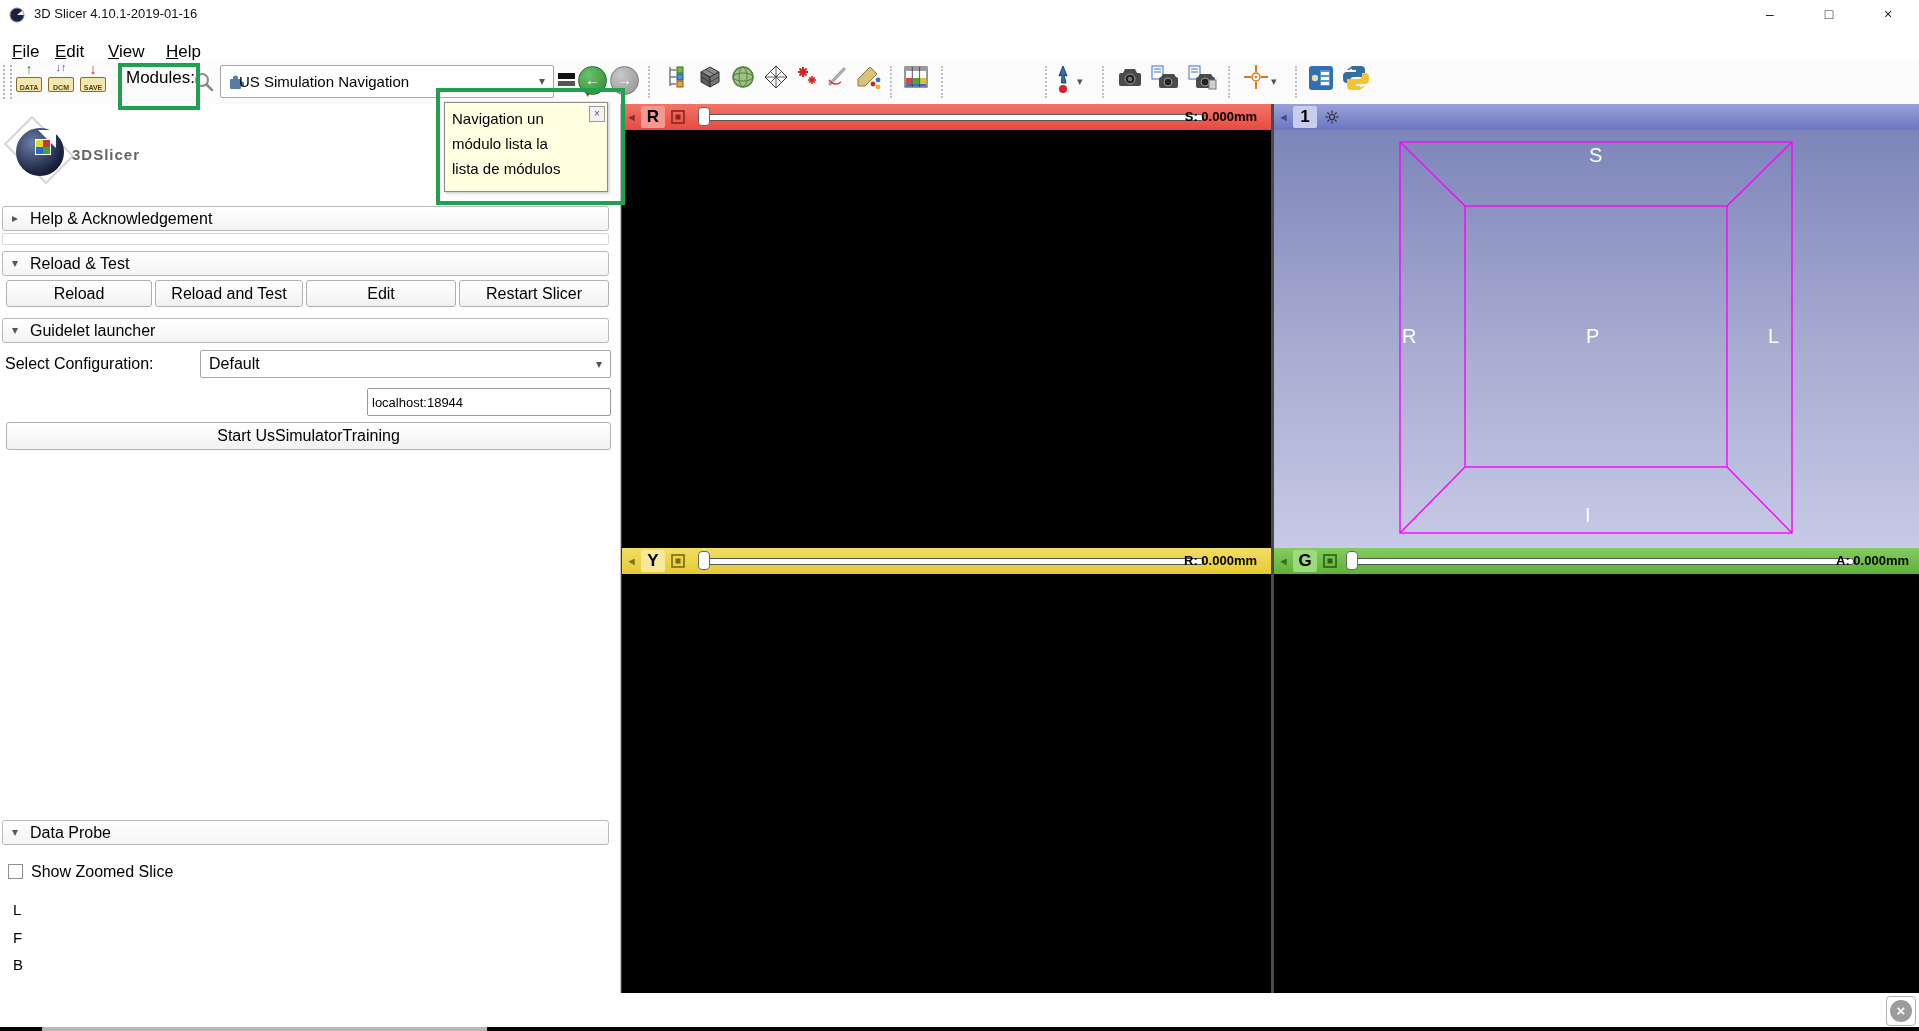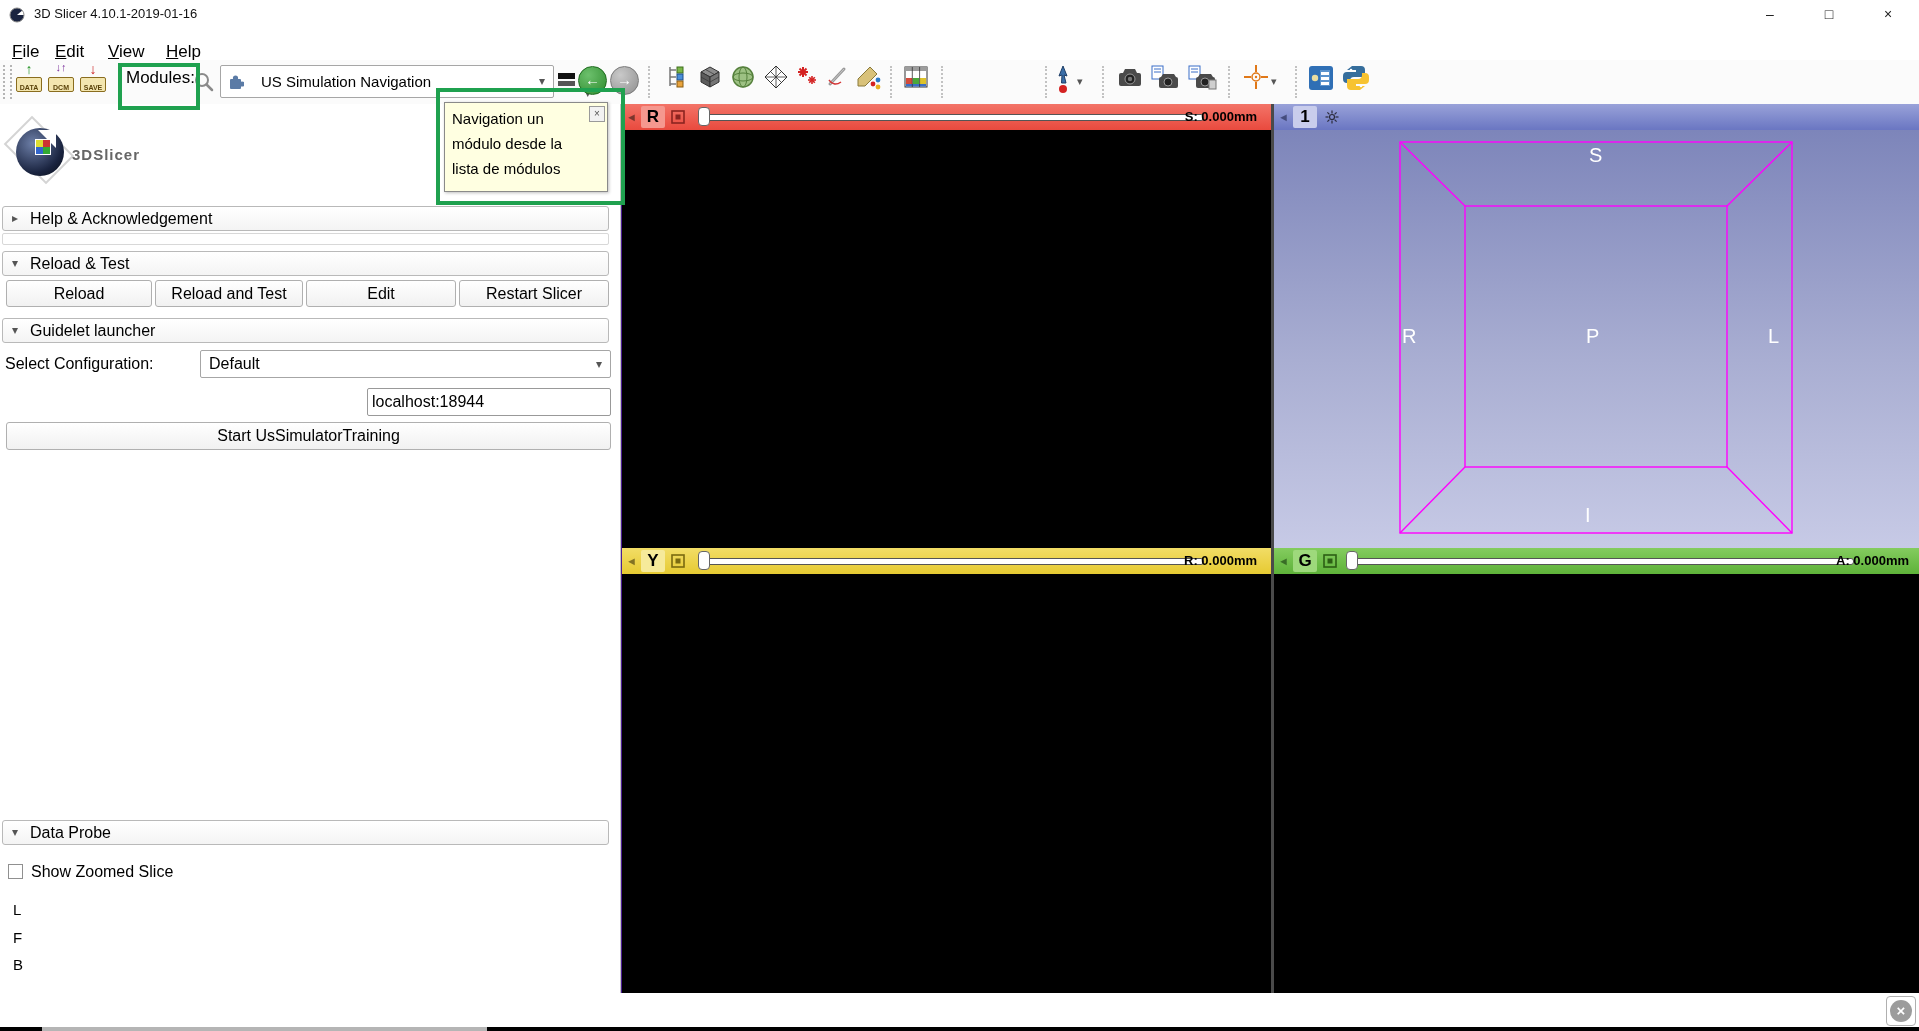--- a/index.html
+++ b/index.html
@@ -17,21 +17,21 @@
   
   #toolbar{position:absolute;left:0;top:60px;width:1919px;height:44px;background:#fbfbfb;border-bottom:1px solid #dcdcdc;}
   .grip{position:absolute;left:3px;top:5px;width:5px;height:34px;border-left:2px dotted #b5b5b5;border-right:2px dotted #b5b5b5;}
   .tsep{position:absolute;top:6px;width:0;height:32px;border-left:2px dotted #c2c2c2;}
   .io-icon{position:absolute;top:3px;width:26px;height:32px;}
   .io-arrow{position:absolute;top:-2px;left:0;width:26px;text-align:center;font-size:14px;font-weight:bold;}
   .io-box{position:absolute;bottom:3px;left:0;width:24px;height:13px;background:#f3e6b0;border:1px solid #8a6d1f;border-radius:2px;}
   .io-text{position:absolute;bottom:4px;left:0;width:26px;text-align:center;font-size:7px;font-weight:bold;color:#5a430a;}
   #modules-label{position:absolute;left:126px;top:8px;font-size:17px;}
   #module-combo{position:absolute;left:220px;top:5px;width:332px;height:31px;background:#fff;border:1px solid #a6a6a6;border-radius:2px;}
-  #module-combo .combo-text{position:absolute;left:40px;top:0;line-height:31px;font-size:15px;}
+  #module-combo .combo-text{position:absolute;left:18px;top:0;line-height:31px;font-size:15px;}
   .combo-arrow{position:absolute;right:8px;top:0;line-height:31px;font-size:12px;color:#555;}
   .navc{position:absolute;top:6px;width:27px;height:27px;border-radius:50%;text-align:center;line-height:26px;
         color:#fff;font-weight:bold;font-size:15px;}
   .navc.green{background:radial-gradient(circle at 35% 30%,#6cc06c,#2e8b2e);border:1px solid #1e6b1e;}
   .navc.gray{background:radial-gradient(circle at 35% 30%,#c9c9c9,#8f8f8f);border:1px solid #7a7a7a;}
   .histbars{position:absolute;left:558px;top:13px;width:17px;height:15px;}
   .histbars div{width:17px;}
   .hb1{height:6px;background:#111;}
   .hb2{margin-top:2px;height:5px;background:#555;}
   .tbicon{position:absolute;top:4px;}
@@ -55,21 +55,21 @@
       background:conic-gradient(#c33 0 25%,#3a3 0 50%,#36c 0 75%,#dd3 0);outline:1px solid #fff;}
   .logo-text{position:absolute;left:68px;top:28px;font-size:15px;letter-spacing:1px;color:#666;font-weight:bold;}
   .sect{position:absolute;left:2px;width:607px;height:25px;background:linear-gradient(#ffffff,#f4f4f4);
         border:1px solid #b9b9b9;border-radius:3px;box-sizing:border-box;font-size:16px;line-height:23px;padding-left:27px;}
   .sect .tri{position:absolute;left:9px;top:0;font-size:12px;color:#555;}
   .pbtn{position:absolute;height:27px;background:linear-gradient(#ffffff,#f1f1f1);border:1px solid #b0b0b0;
         border-radius:3px;box-sizing:border-box;font-size:16px;text-align:center;line-height:25px;}
   .plabel{position:absolute;font-size:16px;line-height:28px;}
   .pcombo{position:absolute;background:#fff;border:1px solid #a6a6a6;border-radius:2px;box-sizing:border-box;
         font-size:16px;line-height:26px;padding-left:8px;}
-  .pinput{position:absolute;border:1px solid #999;border-radius:2px;box-sizing:border-box;font-size:16px;
+  .pinput{position:absolute;border:1px solid #999;border-radius:2px;box-sizing:border-box;font-size:13px;
         padding:2px 4px;font-family:"Liberation Sans","DejaVu Sans",sans-serif;}
   .collapsed-strip{position:absolute;left:2px;width:607px;height:12px;border:1px solid #d8d8d8;border-radius:2px;box-sizing:border-box;}
   .checkbox{position:absolute;width:15px;height:15px;border:1px solid #909090;background:#fff;box-sizing:border-box;}
   .probe-letter{position:absolute;left:13px;font-size:15px;}
   
   #viewports{position:absolute;left:622px;top:104px;width:1297px;height:889px;background:#000;}
   .vp-divider{position:absolute;left:649px;top:0;width:3px;height:889px;background:#4a4a4a;z-index:5;}
   .slice-bar{position:absolute;height:26px;overflow:hidden;}
   .bar-red{background:linear-gradient(#f37468,#e94a3e);}
   .bar-yellow{background:linear-gradient(#f2dd66,#e6ca32);}
@@ -294,21 +294,21 @@
       <path d="M21,26 h-9 a4,4 0 0 1 -4,-4 v-7 h11 a4,4 0 0 0 4,-4 v-2 h3 a4,4 0 0 1 4,4 v3 a4,4 0 0 1 -4,4 h-9 v2 h9 z" fill="#f7c331" transform="translate(-2,0)"></path>
       <circle cx="10" cy="6" r="1.3" fill="#fff"></circle>
       <circle cx="20" cy="22" r="1.3" fill="#fff"></circle>
     </svg>
   </div>
 
   <div class="green-box" style="left:118px;top:63px;width:74px;height:39px"></div>
   <div class="green-box" style="left:436px;top:88px;width:181px;height:109px"></div>
   <div id="tooltip">
     <div>Navigation un</div>
-    <div>módulo desde la</div>
+    <div>módulo lista la</div>
     <div>lista de módulos</div>
     <div id="tooltip-close">×</div>
   </div>
 
   <div id="panel">
     <div class="logo-wrap">
       <div class="logo-d" style="left:8px;top:6px"></div>
       <div class="logo-d" style="left:22px;top:18px"></div>
       <div class="logo-sphere"></div>
       <div class="logo-wedge"></div>

